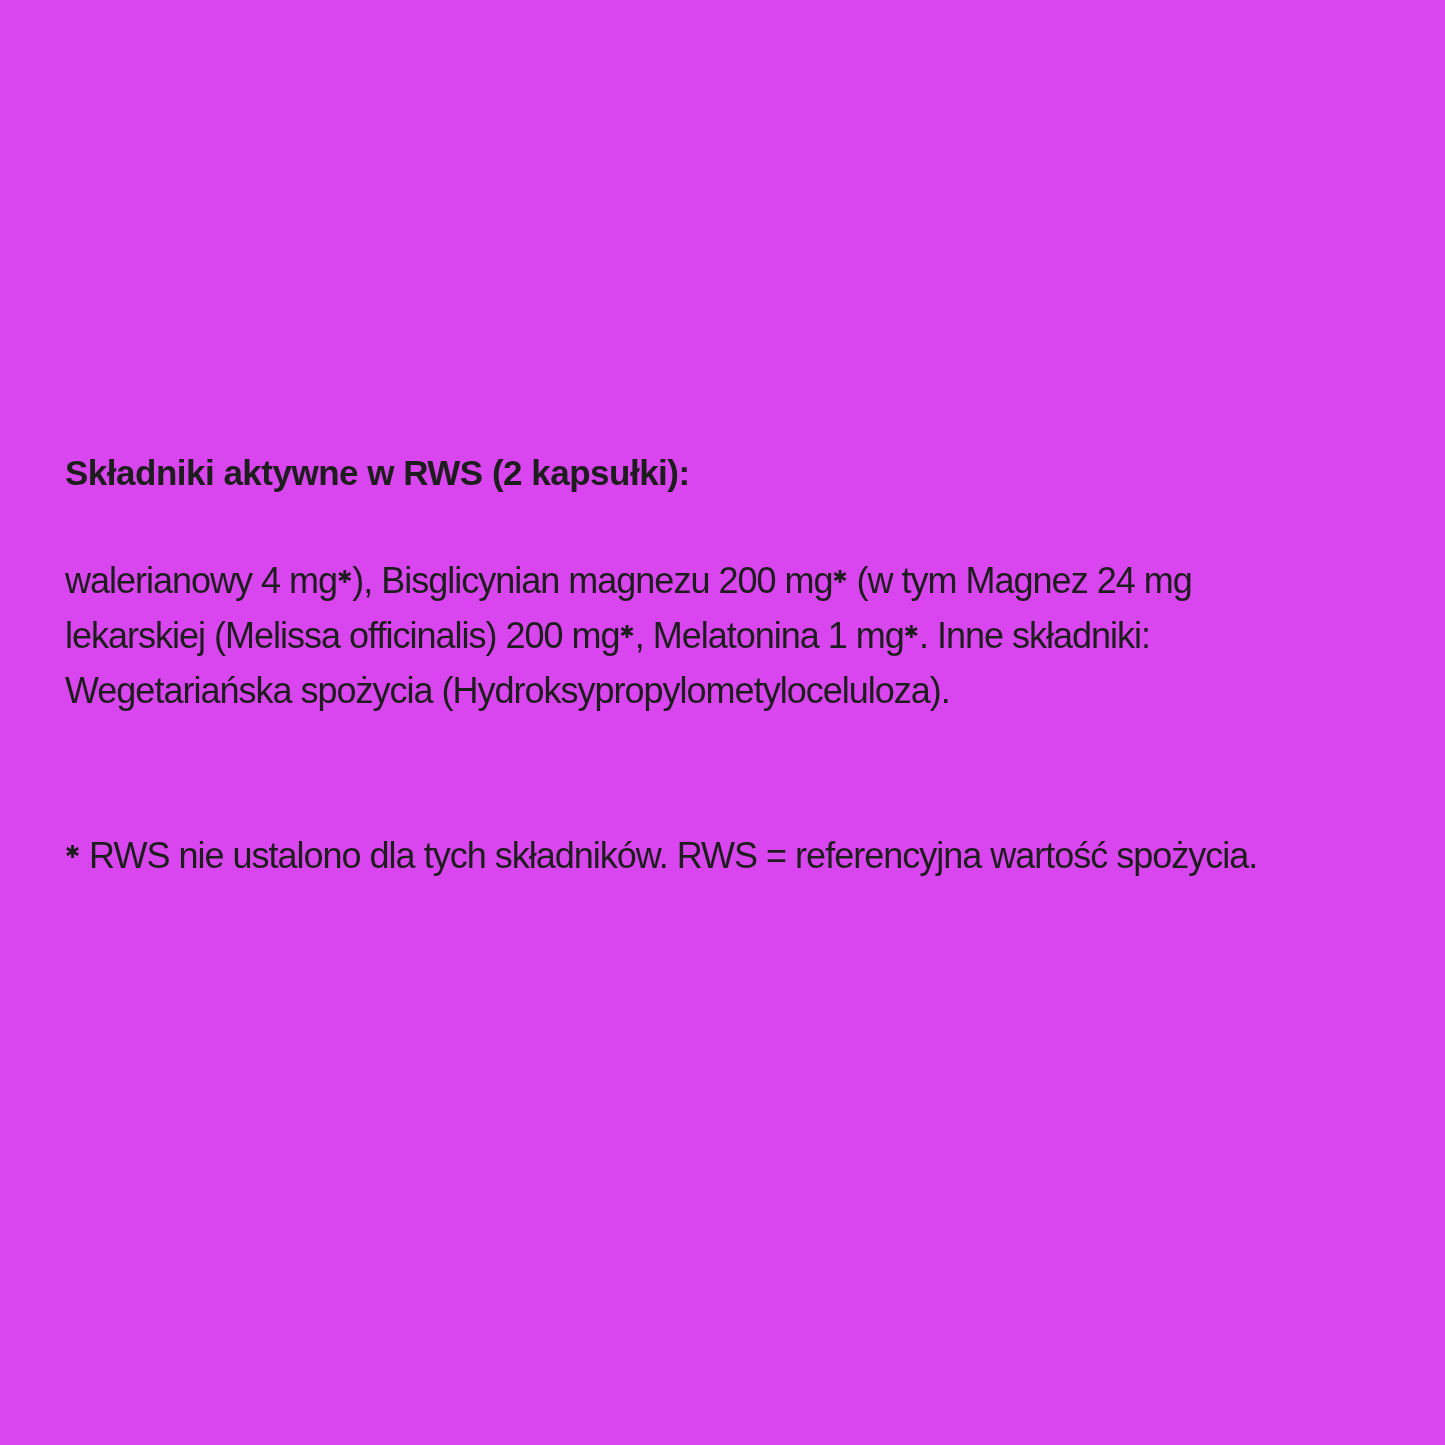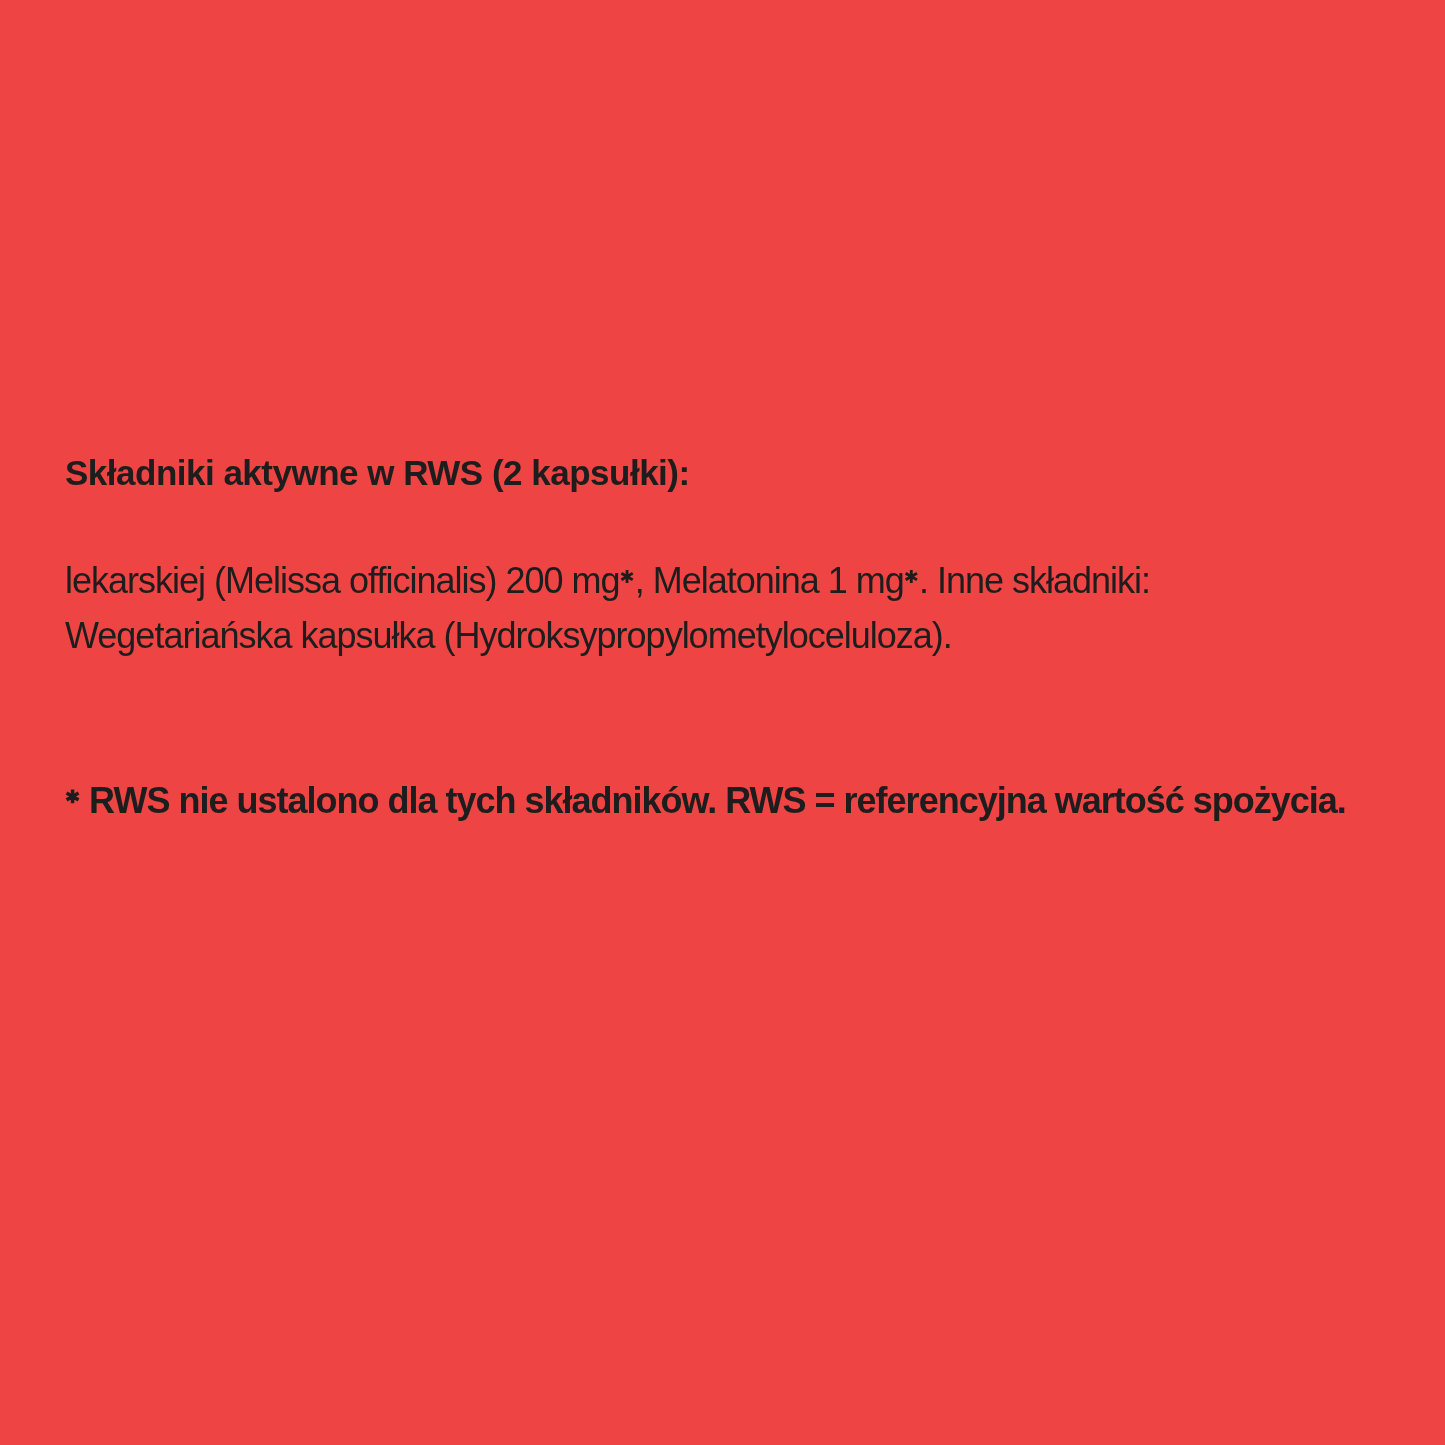--- a/index.html
+++ b/index.html
@@ -4,21 +4,21 @@
 <style>
   html, body {
     margin: 0;
     padding: 0;
     background: #ffffff;
   }
   .page {
     position: relative;
     width: 1445px;
     height: 1445px;
-    background: #ef4444;
+    background: #d946ef;
     overflow: hidden;
     font-family: "Liberation Sans", sans-serif;
     color: #212121;
   }
   .content {
     position: absolute;
     left: 65px;
     top: 0;
     right: 40px;
   }
@@ -39,21 +39,21 @@
     font-size: 36px;
     font-weight: 400;
     line-height: 55px;
     letter-spacing: -1px;
     white-space: nowrap;
     color: #1d1d1d;
   }
   .footnote {
     margin-top: 110px;
     font-size: 36px;
-    font-weight: 700;
+    font-weight: 400;
     line-height: 55px;
     letter-spacing: -1px;
     white-space: nowrap;
     color: #1d1d1d;
   }
   .mark {
     font-size: 0.5em;
     vertical-align: 0.55em;
     letter-spacing: 0;
     line-height: 0;
@@ -61,20 +61,21 @@
 </style>
 </head>
 <body>
 
 <div class="page">
   <div class="content">
 
     <h1 class="heading">Składniki aktywne w RWS (2 kapsułki):</h1>
 
     <div class="ingredients">
+      <div class="line">walerianowy 4 mg<sup class="mark">✱</sup>), Bisglicynian magnezu 200 mg<sup class="mark">✱</sup> (w tym Magnez 24 mg</div>
       <div class="line">lekarskiej (Melissa officinalis) 200 mg<sup class="mark">✱</sup>, Melatonina 1 mg<sup class="mark">✱</sup>. Inne składniki:</div>
-      <div class="line">Wegetariańska kapsułka (Hydroksypropylometyloceluloza).</div>
+      <div class="line">Wegetariańska spożycia (Hydroksypropylometyloceluloza).</div>
     </div>
 
     <div class="footnote"><sup class="mark">✱</sup> RWS nie ustalono dla tych składników. RWS = referencyjna wartość spożycia.</div>
 
   </div>
 </div>
 
 </body></html>

